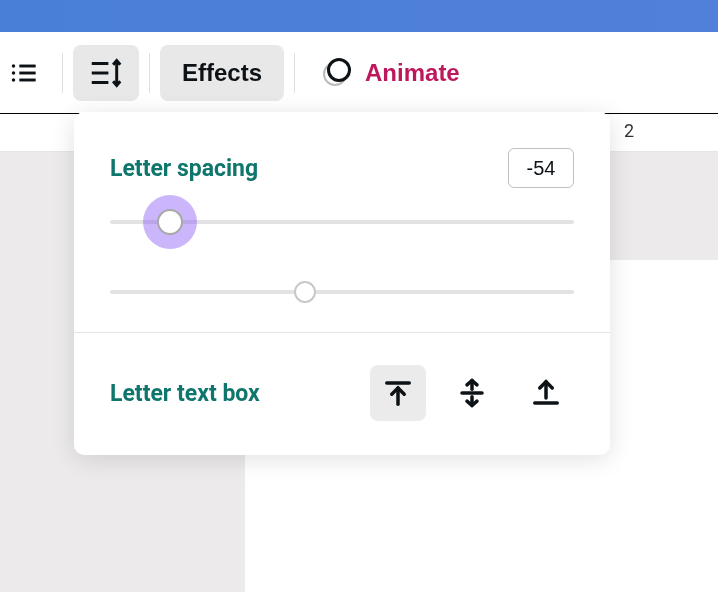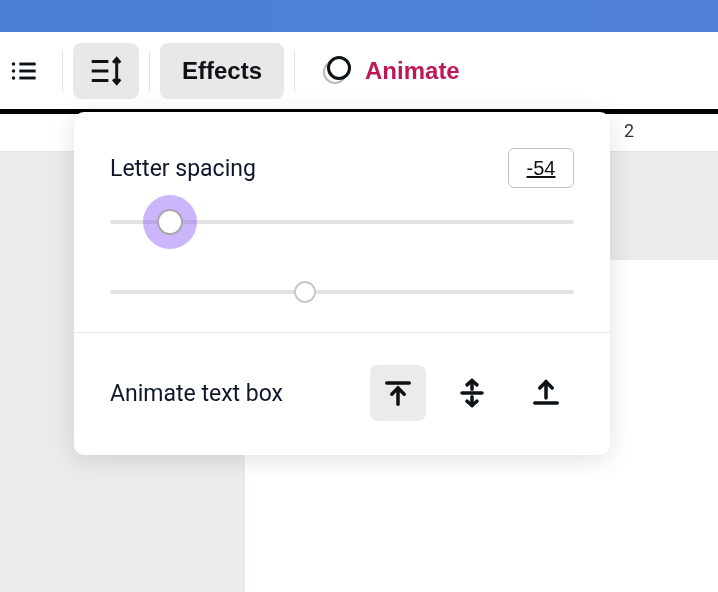--- a/index.html
+++ b/index.html
@@ -15,21 +15,21 @@
     height: 32px;
     background: linear-gradient(to right, #4a7fd8, #5080d9);
   }
   .toolbar {
     background: #fff;
     height: 82px;
     display: flex;
     align-items: center;
     padding: 0 0 0 0;
     gap: 10px;
-    border-bottom: 5px solid #000000;
+    border-bottom: 1px solid #000000;
   }
   .tool-btn {
     height: 56px;
     border-radius: 8px;
     display: flex;
     align-items: center;
     justify-content: center;
     cursor: pointer;
     background: transparent;
     border: none;
@@ -115,32 +115,32 @@
     padding: 36px 36px 28px 36px;
   }
   .control-row {
     display: flex;
     align-items: center;
     justify-content: space-between;
     margin-bottom: 12px;
   }
   .control-label {
     font-size: 23px;
-    color: #0f172a;
+    color: #0f766e;
+    font-weight: bold;
   }
   .value-input {
     width: 66px;
     height: 40px;
     border: 1px solid #c0c0c0;
     border-radius: 6px;
     text-align: center;
     font-size: 20px;
     color: #0d1216;
     background: #fff;
-    text-decoration: underline;
   }
   .slider-wrap {
     position: relative;
     height: 44px;
     margin-bottom: 26px;
   }
   .slider-track {
     position: absolute;
     top: 50%;
     left: 0; right: 0;
@@ -274,21 +274,21 @@
   </div>
 
   <div class="slider-wrap" style="margin-bottom:18px">
     <div class="slider-track"></div>
     <div class="slider-thumb" style="left:42%"></div>
   </div>
 
   <div class="sep"></div>
 
   <div class="anchor-row">
-    <span class="control-label">Animate text box</span>
+    <span class="control-label">Letter text box</span>
     <div class="anchor-btns">
       <button class="anchor-btn active">
         <svg class="anchor-svg" viewBox="0 0 24 24">
           <line x1="3" y1="4" x2="21" y2="4"></line>
           <line x1="12" y1="8" x2="12" y2="21"></line>
           <polyline points="7,13 12,8 17,13"></polyline>
         </svg>
       </button>
       <button class="anchor-btn">
         <svg class="anchor-svg" viewBox="0 0 24 24">

